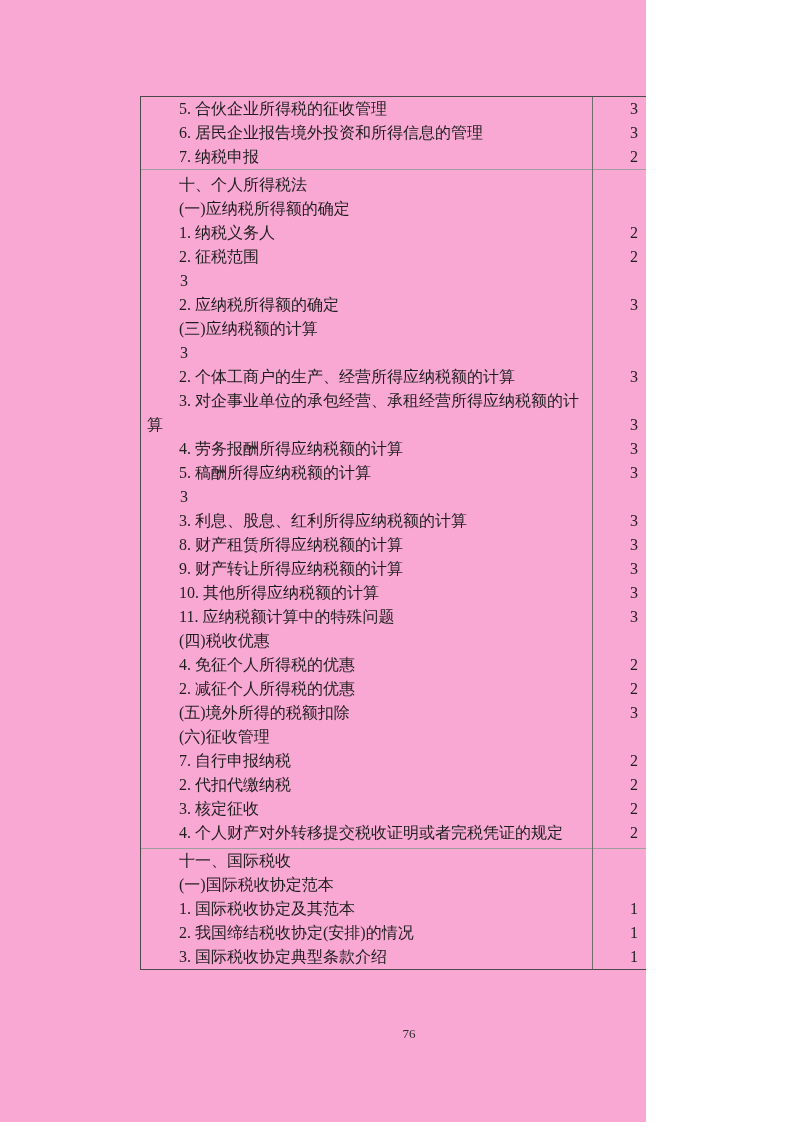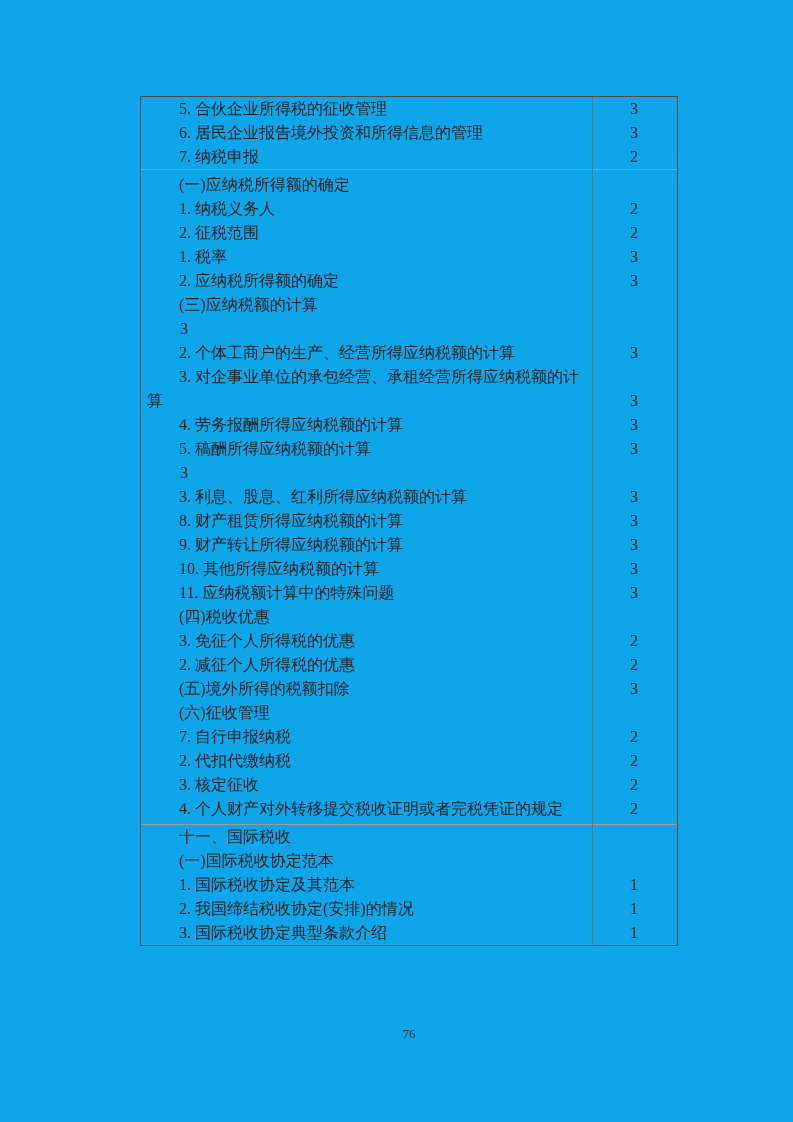--- a/index.html
+++ b/index.html
@@ -1,20 +1,20 @@
 <!DOCTYPE html>
 <html><head>
 <meta charset="utf-8">
 <style>
   html, body { margin: 0; padding: 0; background: #ffffff; }
   .page {
     position: relative;
-    width: 793px;
+    width: 646px;
     height: 1122px;
-    background: #0ea5e9;
+    background: #f9a8d4;
     font-family: "Liberation Serif", "DejaVu Serif", serif;
     color: #1e1e1e;
     overflow: hidden;
   }
   .toc-table {
     position: absolute;
     left: 140px;
     top: 96px;
     width: 538px;
     border: 1px solid #4a4a4a;
@@ -84,20 +84,21 @@
         </div>
         <div class="row">
           <div class="cell-text">7. 纳税申报</div>
           <div class="cell-num">
             <span>2</span>
           </div>
         </div>
       </div>
       <div class="section mid sep">
         <div class="row">
+          <div class="cell-text">十、个人所得税法</div>
           <div class="cell-num">
             <span></span>
           </div>
         </div>
         <div class="row">
           <div class="cell-text">(一)应纳税所得额的确定</div>
           <div class="cell-num">
             <span></span>
           </div>
         </div>
@@ -112,21 +113,20 @@
           <div class="cell-num">
             <span>2</span>
           </div>
         </div>
         <div class="row">
           <div class="cell-num">
             <span></span>
           </div>
         </div>
         <div class="row">
-          <div class="cell-text">1. 税率</div>
           <div class="cell-num">
             <span>3</span>
           </div>
         </div>
         <div class="row">
           <div class="cell-text">2. 应纳税所得额的确定</div>
           <div class="cell-num">
             <span>3</span>
           </div>
         </div>
@@ -200,21 +200,21 @@
             <span>3</span>
           </div>
         </div>
         <div class="row">
           <div class="cell-text">(四)税收优惠</div>
           <div class="cell-num">
             <span></span>
           </div>
         </div>
         <div class="row">
-          <div class="cell-text">3. 免征个人所得税的优惠</div>
+          <div class="cell-text">4. 免征个人所得税的优惠</div>
           <div class="cell-num">
             <span>2</span>
           </div>
         </div>
         <div class="row">
           <div class="cell-text">2. 减征个人所得税的优惠</div>
           <div class="cell-num">
             <span>2</span>
           </div>
         </div>

